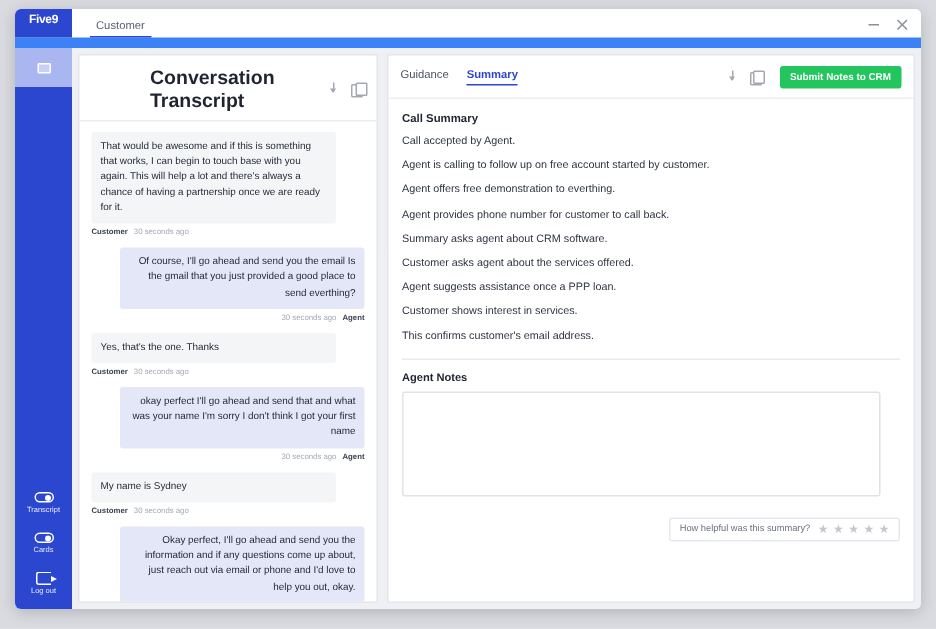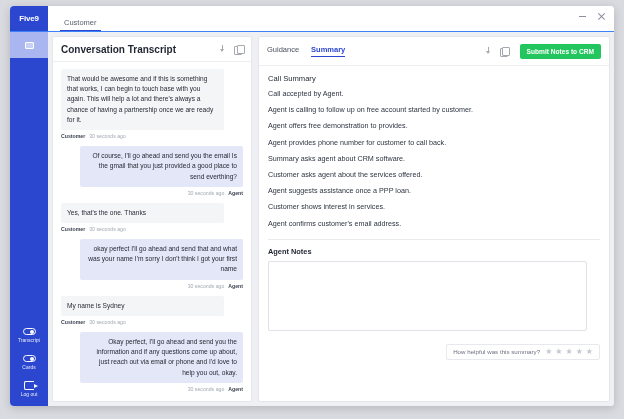--- a/index.html
+++ b/index.html
@@ -23,21 +23,21 @@
   }
 
   
   .titlebar {
     height: 26px;
     background: #ffffff;
     display: flex;
     align-items: flex-end;
     position: relative;
     flex: 0 0 auto;
-    border-bottom: 1px solid #3b82f6;
+    border-bottom: 7px solid #3b82f6;
   }
   .logo-block {
     width: 38px; height: 26px;
     background: #2b46cf;
     display: flex; align-items: center; justify-content: center;
   }
   .logo-text {
     color: #ffffff;
     font-size: 8px;
     font-weight: bold;
@@ -132,21 +132,21 @@
   }
   .pane-left  { width: 200px; flex: 0 0 200px; }
   .pane-right { flex: 1 1 auto; }
 
   .pane-head {
     display: flex; align-items: center;
     padding: 7px 8px 6px 8px;
     flex: 0 0 auto;
     border-bottom: 1px solid #edeef2;
   }
-  .pane-title { font-size: 10px; font-weight: bold; color: #1f2430; }
+  .pane-title { font-size: 13px; font-weight: bold; color: #1f2430; margin-left: 39px; }
   .head-actions { margin-left: auto; display: flex; align-items: center; gap: 7px; }
   .ic {
     width: 9px; height: 9px; position: relative; cursor: default; opacity: .55;
   }
   .ic-download::before {
     content:""; position:absolute; left:4px; top:0; width:1px; height:6px; background:#5c6272;
   }
   .ic-download::after {
     content:""; position:absolute; left:2px; top:4px; width:0; height:0;
     border-left:2.5px solid transparent;border-right:2.5px solid transparent;border-top:3px solid #5c6272;
@@ -194,21 +194,21 @@
   }
   .rtab.active { color: #2b46cf; border-bottom-color: #2b46cf; font-weight: bold; }
   .submit-btn {
     margin-left: 4px;
     background: #22c55e; color: #ffffff;
     font-size: 6.6px; font-weight: bold;
     padding: 4px 7px; border: none; border-radius: 2px;
     cursor: default; white-space: nowrap;
   }
   .summary-body { padding: 8px 9px 0 9px; flex: 0 0 auto; }
-  .sec-title { font-size: 7.6px; font-weight: normal; color: #1f2430; margin-bottom: 7px; }
+  .sec-title { font-size: 7.6px; font-weight: bold; color: #1f2430; margin-bottom: 7px; }
   .sum-line { font-size: 7.2px; color: #2e3440; line-height: 1; margin-bottom: 9px; }
   .divider { height: 1px; background: #e8eaee; margin: 3px 9px 0 9px; }
   .notes-wrap { padding: 7px 22px 0 9px; }
   .notes-label { font-size: 7.4px; font-weight: bold; color: #1f2430; margin-bottom: 5px; }
   .notes-box {
     width: 100%; height: 70px;
     border: 1px solid #dfe2e8; border-radius: 2px;
     background: #ffffff; resize: none;
     font-family: "Liberation Sans", sans-serif;
     font-size: 7px; padding: 5px; color: #2e3440;
@@ -342,27 +342,27 @@
             <span class="ic ic-download"></span>
             <span class="ic ic-copy"></span>
             <button class="submit-btn">Submit Notes to CRM</button>
           </span>
         </div>
 
         <div class="summary-body">
           <div class="sec-title">Call Summary</div>
           <div class="sum-line">Call accepted by Agent.</div>
           <div class="sum-line">Agent is calling to follow up on free account started by customer.</div>
-          <div class="sum-line">Agent offers free demonstration to provides.</div>
+          <div class="sum-line">Agent offers free demonstration to everthing.</div>
           <div class="sum-line">Agent provides phone number for customer to call back.</div>
           <div class="sum-line">Summary asks agent about CRM software.</div>
           <div class="sum-line">Customer asks agent about the services offered.</div>
           <div class="sum-line">Agent suggests assistance once a PPP loan.</div>
           <div class="sum-line">Customer shows interest in services.</div>
-          <div class="sum-line">Agent confirms customer's email address.</div>
+          <div class="sum-line">This confirms customer's email address.</div>
         </div>
 
         <div class="divider"></div>
 
         <div class="notes-wrap">
           <div class="notes-label">Agent Notes</div>
           <textarea class="notes-box" placeholder="" style=""></textarea>
         </div>
 
         <div class="rating-row">

